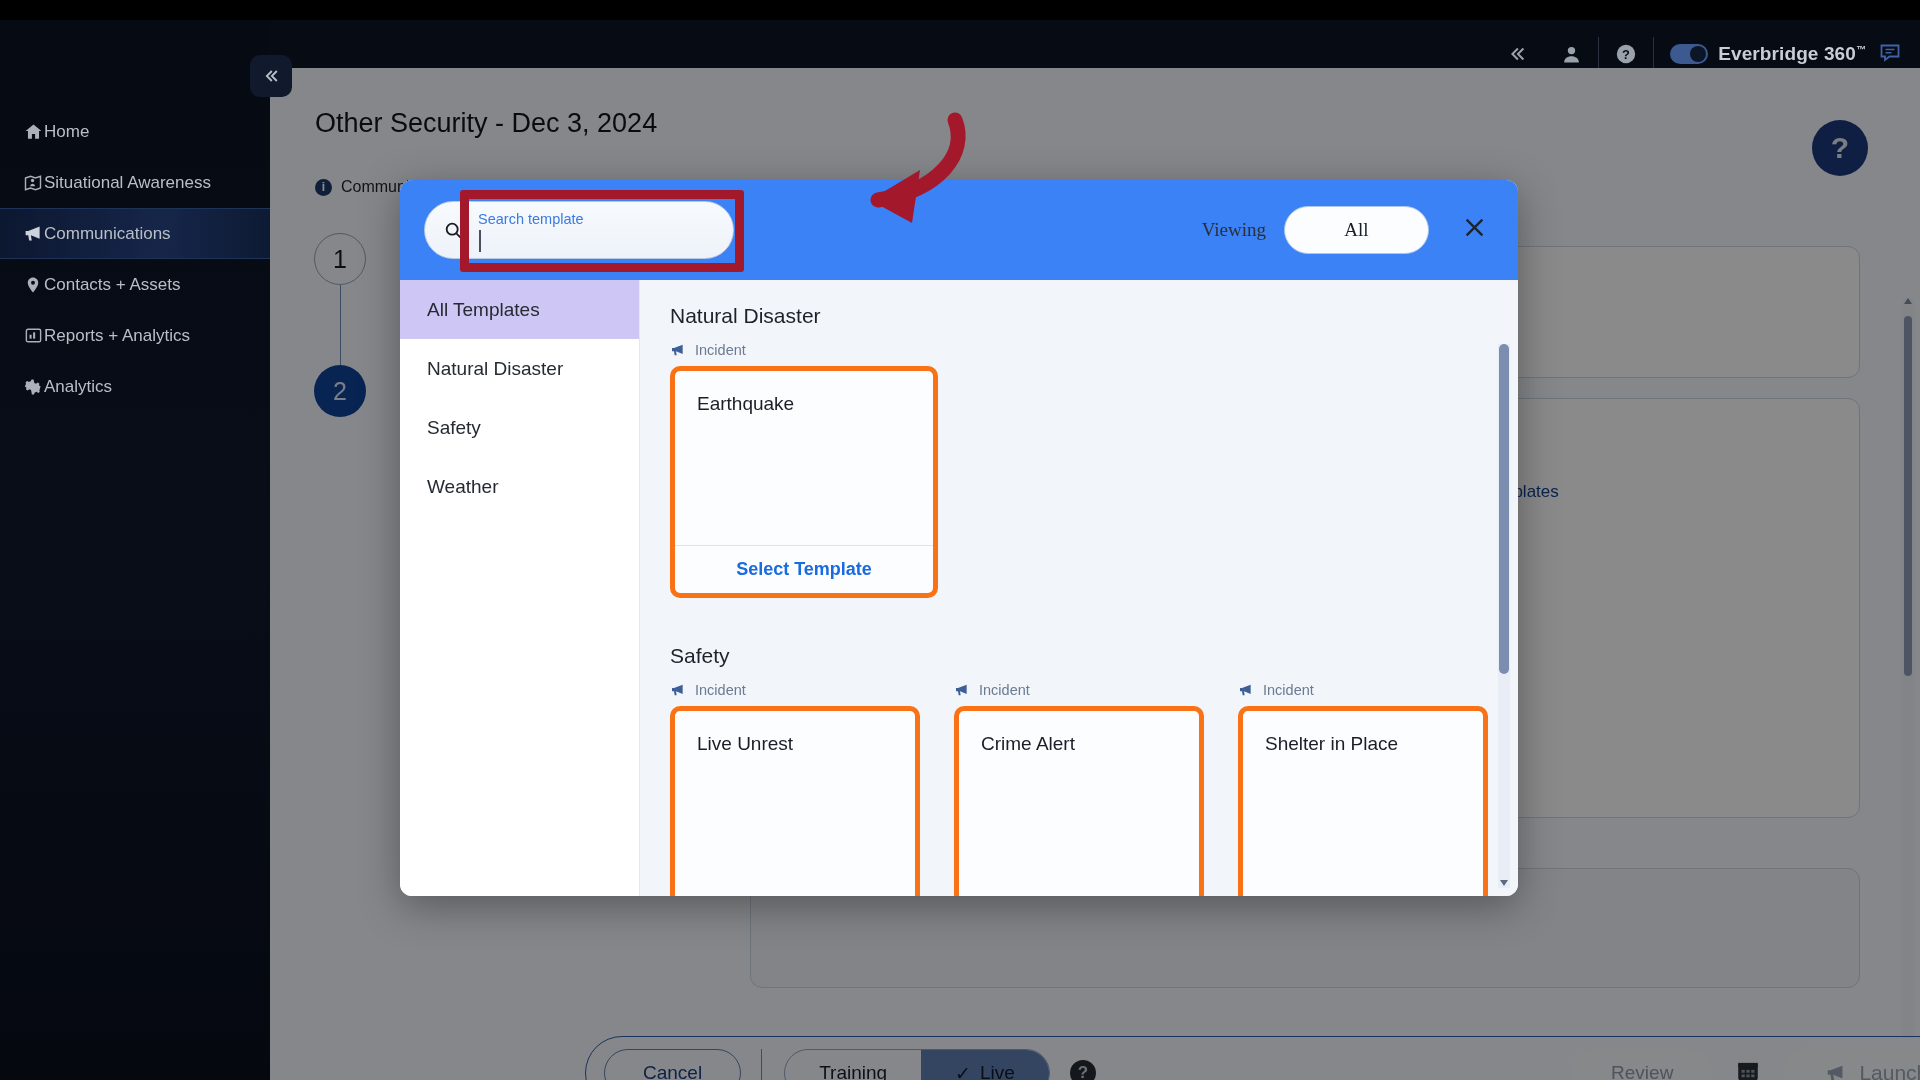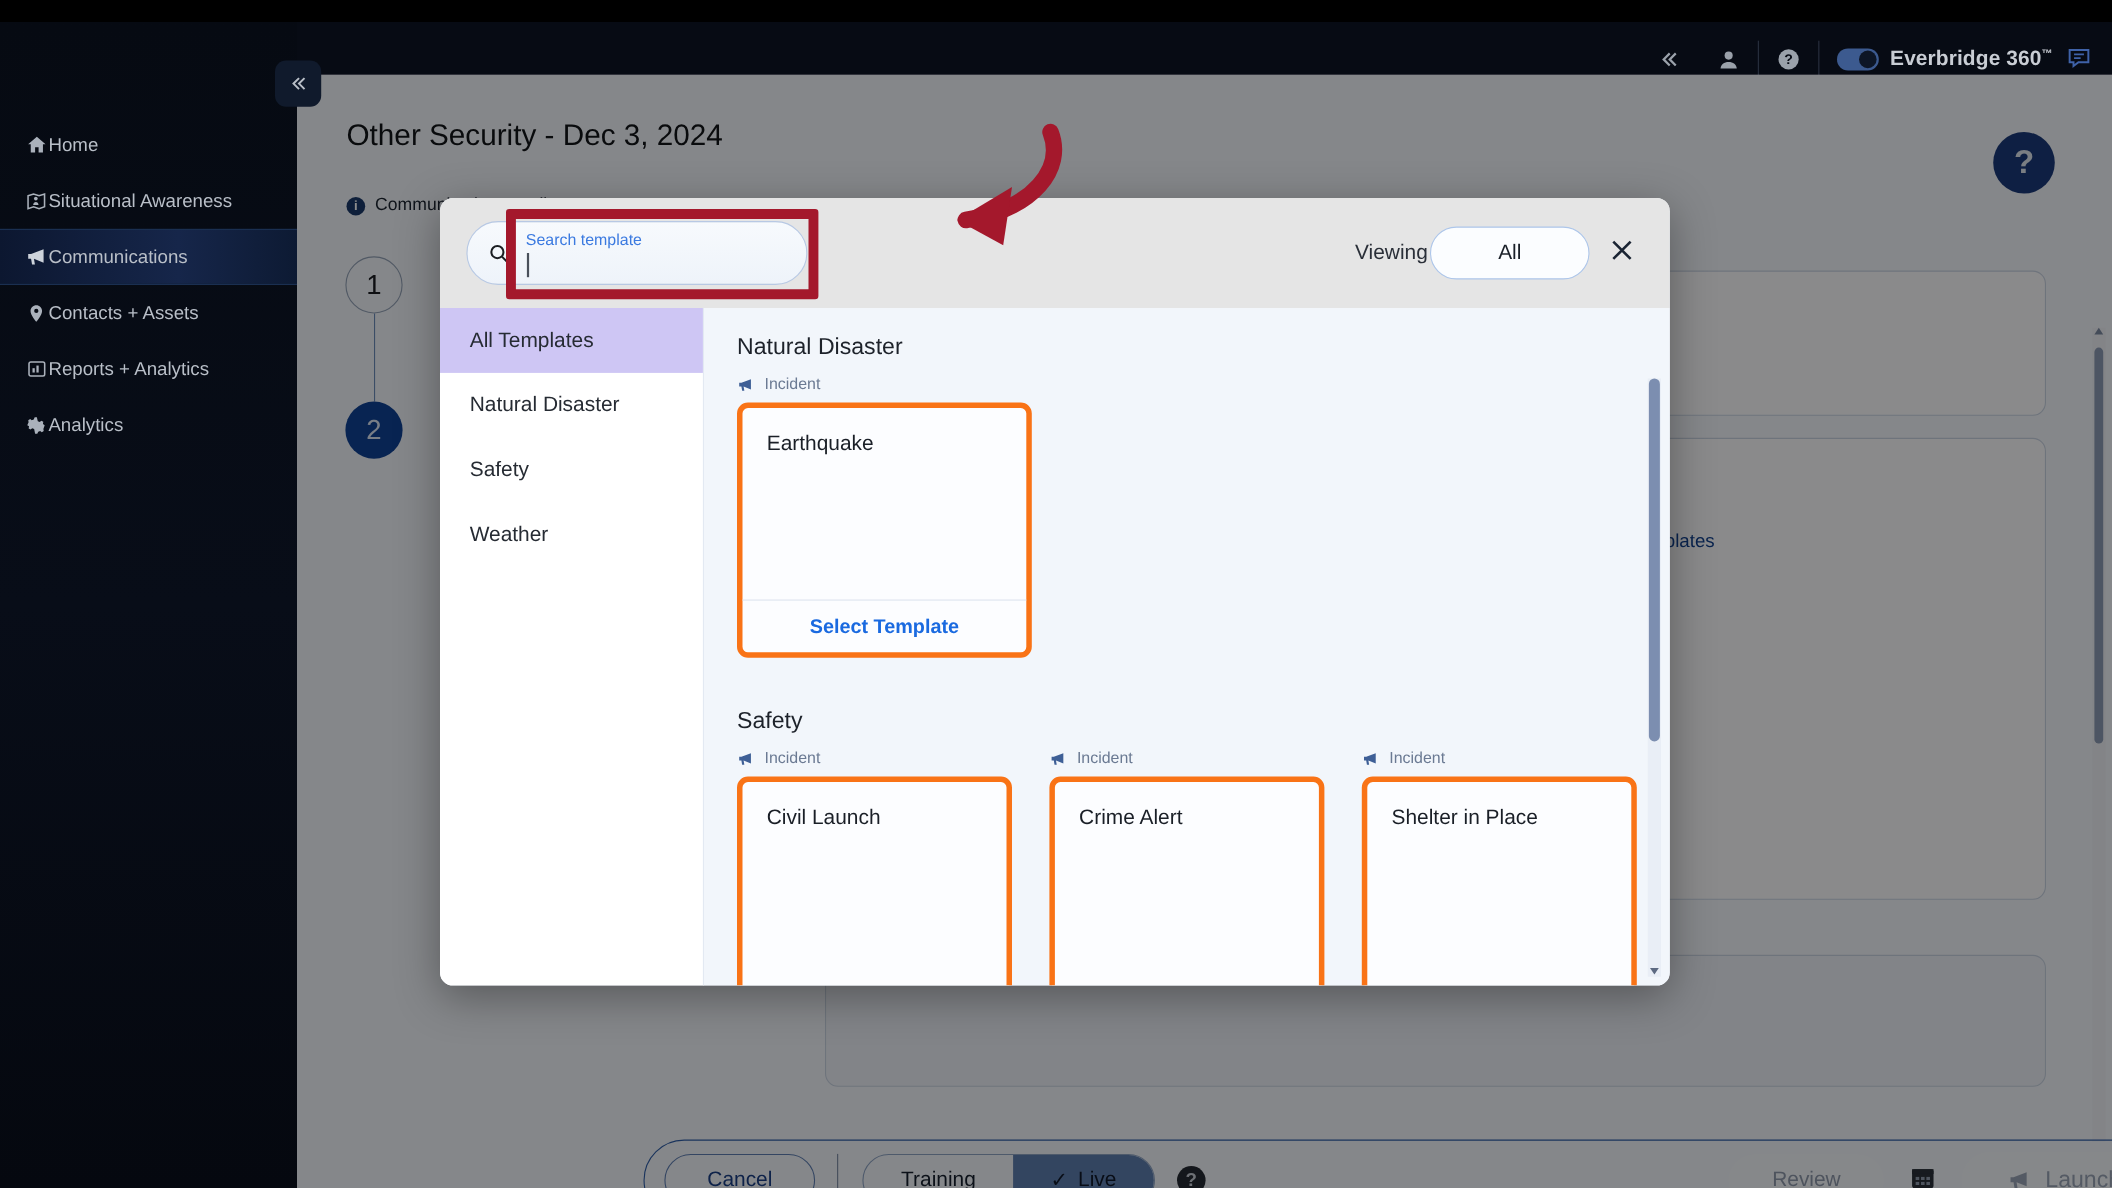--- a/index.html
+++ b/index.html
@@ -168,36 +168,36 @@
 
   
   .modal {
     position: absolute; left: 400px; top: 180px; width: 1118px; height: 716px;
     background: #f2f6fb; border-radius: 12px; z-index: 20;
     box-shadow: 0 10px 40px rgba(0,0,0,.35);
     overflow: hidden; display: flex; flex-direction: column;
   }
   .modal-head {
     height: 100px; display: flex; align-items: center; padding: 0 26px 0 24px;
-    background: #e5e5e5; flex: none;
+    background: #3b82f6; flex: none;
   }
   .search-pill {
     width: 310px; height: 58px; border-radius: 29px; border: 1px solid #b8c9e4;
     background: linear-gradient(180deg,#f7fafd,#eef3fa);
     display: flex; align-items: center; padding: 0 18px; gap: 12px; position: relative;
   }
   .search-pill .sicon { color: #1a1d22; display: flex; }
   .search-field { position: relative; flex: 1; height: 58px; }
   .search-label {
     position: absolute; left: 2px; top: 10px; font-size: 14.5px; color: #3b7ae0;
   }
   .caret {
     position: absolute; left: 3px; top: 29px; width: 2px; height: 22px; background: #49505b;
   }
-  .viewing-wrap { margin-left: auto; display: flex; align-items: center; gap: 2px; }
+  .viewing-wrap { margin-left: auto; display: flex; align-items: center; gap: 18px; font-family: Liberation Serif, serif; }
   .viewing-label { font-size: 19px; color: #2a2f38; }
   .viewing-select {
     width: 145px; height: 48px; border-radius: 24px; border: 1px solid #adc6ea; background: #fbfdff;
     display: flex; align-items: center; justify-content: center; position: relative;
     font-size: 19px; color: #1a2029;
   }
   .viewing-select .chev {
     position: absolute; right: 22px; width: 0; height: 0;
     border-left: 7px solid transparent; border-right: 7px solid transparent; border-top: 8px solid #5b6personally;
   }
@@ -513,21 +513,21 @@
         <div class="group-title">Safety</div>
         <div class="cards-row">
           <div class="card-col">
             <div class="card-kind">
               <svg width="16" height="16" viewBox="0 0 24 24" fill="#3e5f96">
                   <path d="M3 9v5h3l1 6h3l-1-6 10 4V4L6 9z"></path>
                 </svg>
               <span>Incident</span>
             </div>
             <div class="tpl-card cut">
-              <div class="tpl-card-title">Civil Launch</div>
+              <div class="tpl-card-title">Live Unrest</div>
             </div>
           </div>
           <div class="card-col">
             <div class="card-kind">
               <svg width="16" height="16" viewBox="0 0 24 24" fill="#3e5f96">
                   <path d="M3 9v5h3l1 6h3l-1-6 10 4V4L6 9z"></path>
                 </svg>
               <span>Incident</span>
             </div>
             <div class="tpl-card cut">

